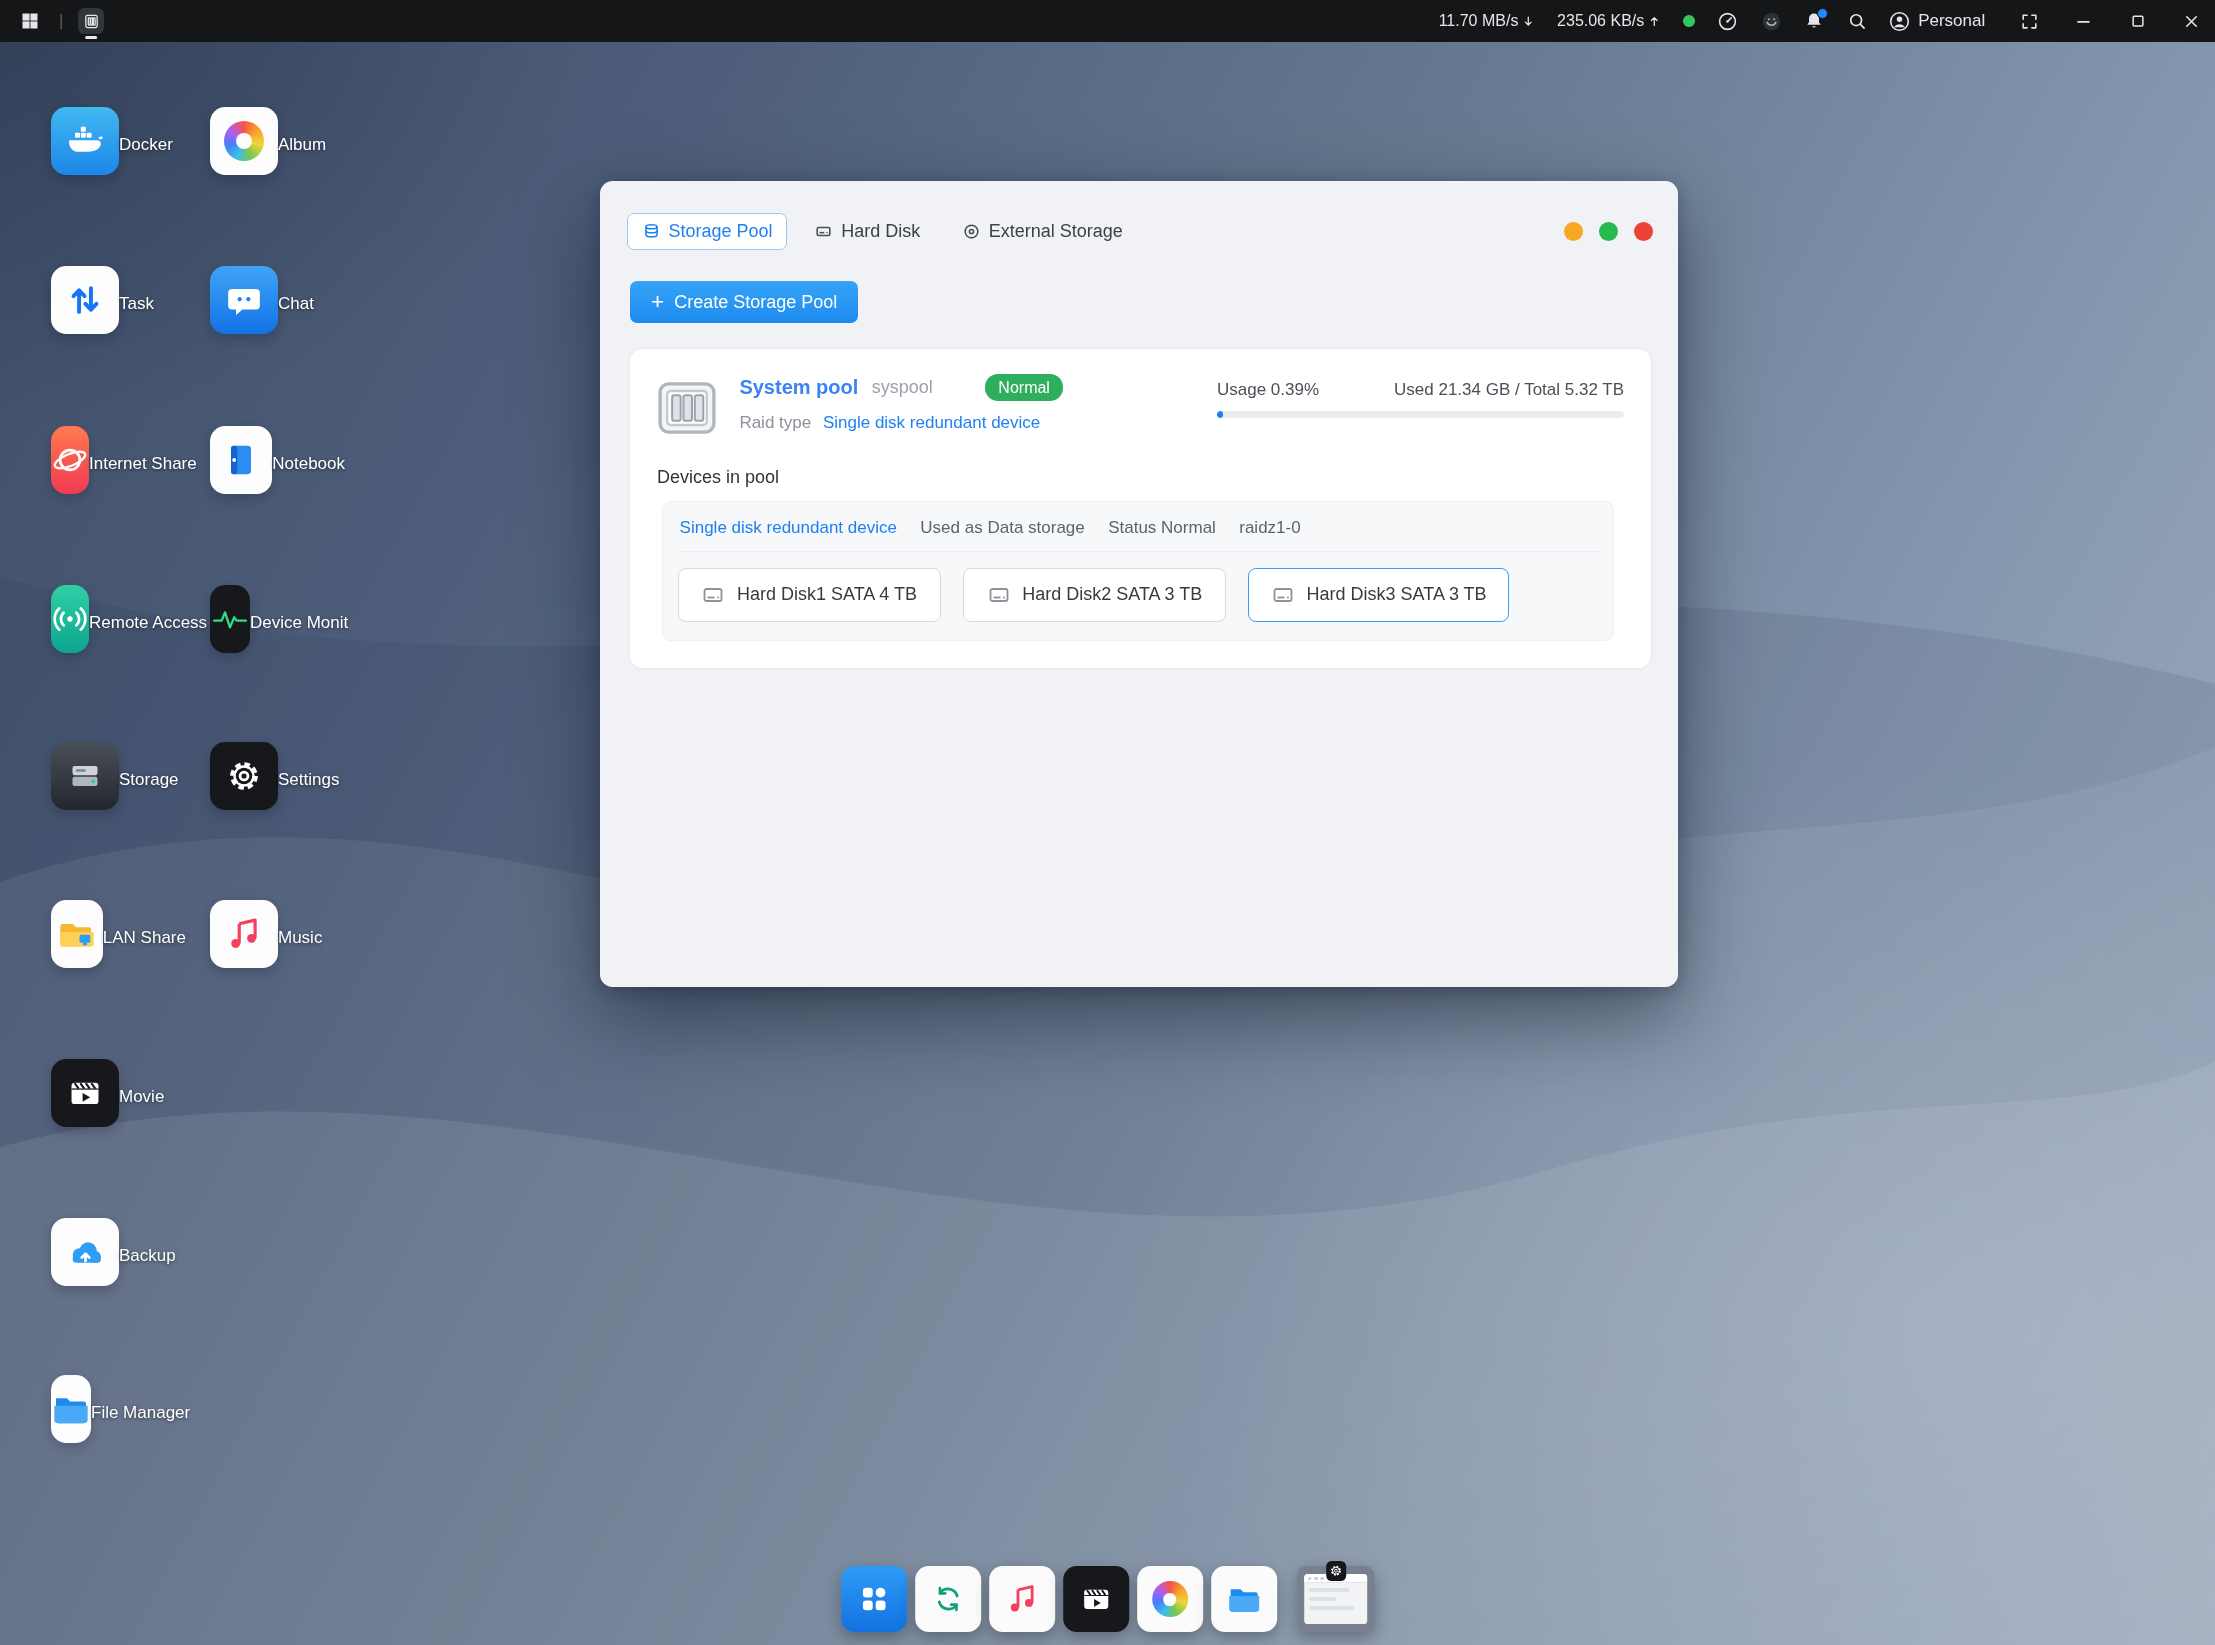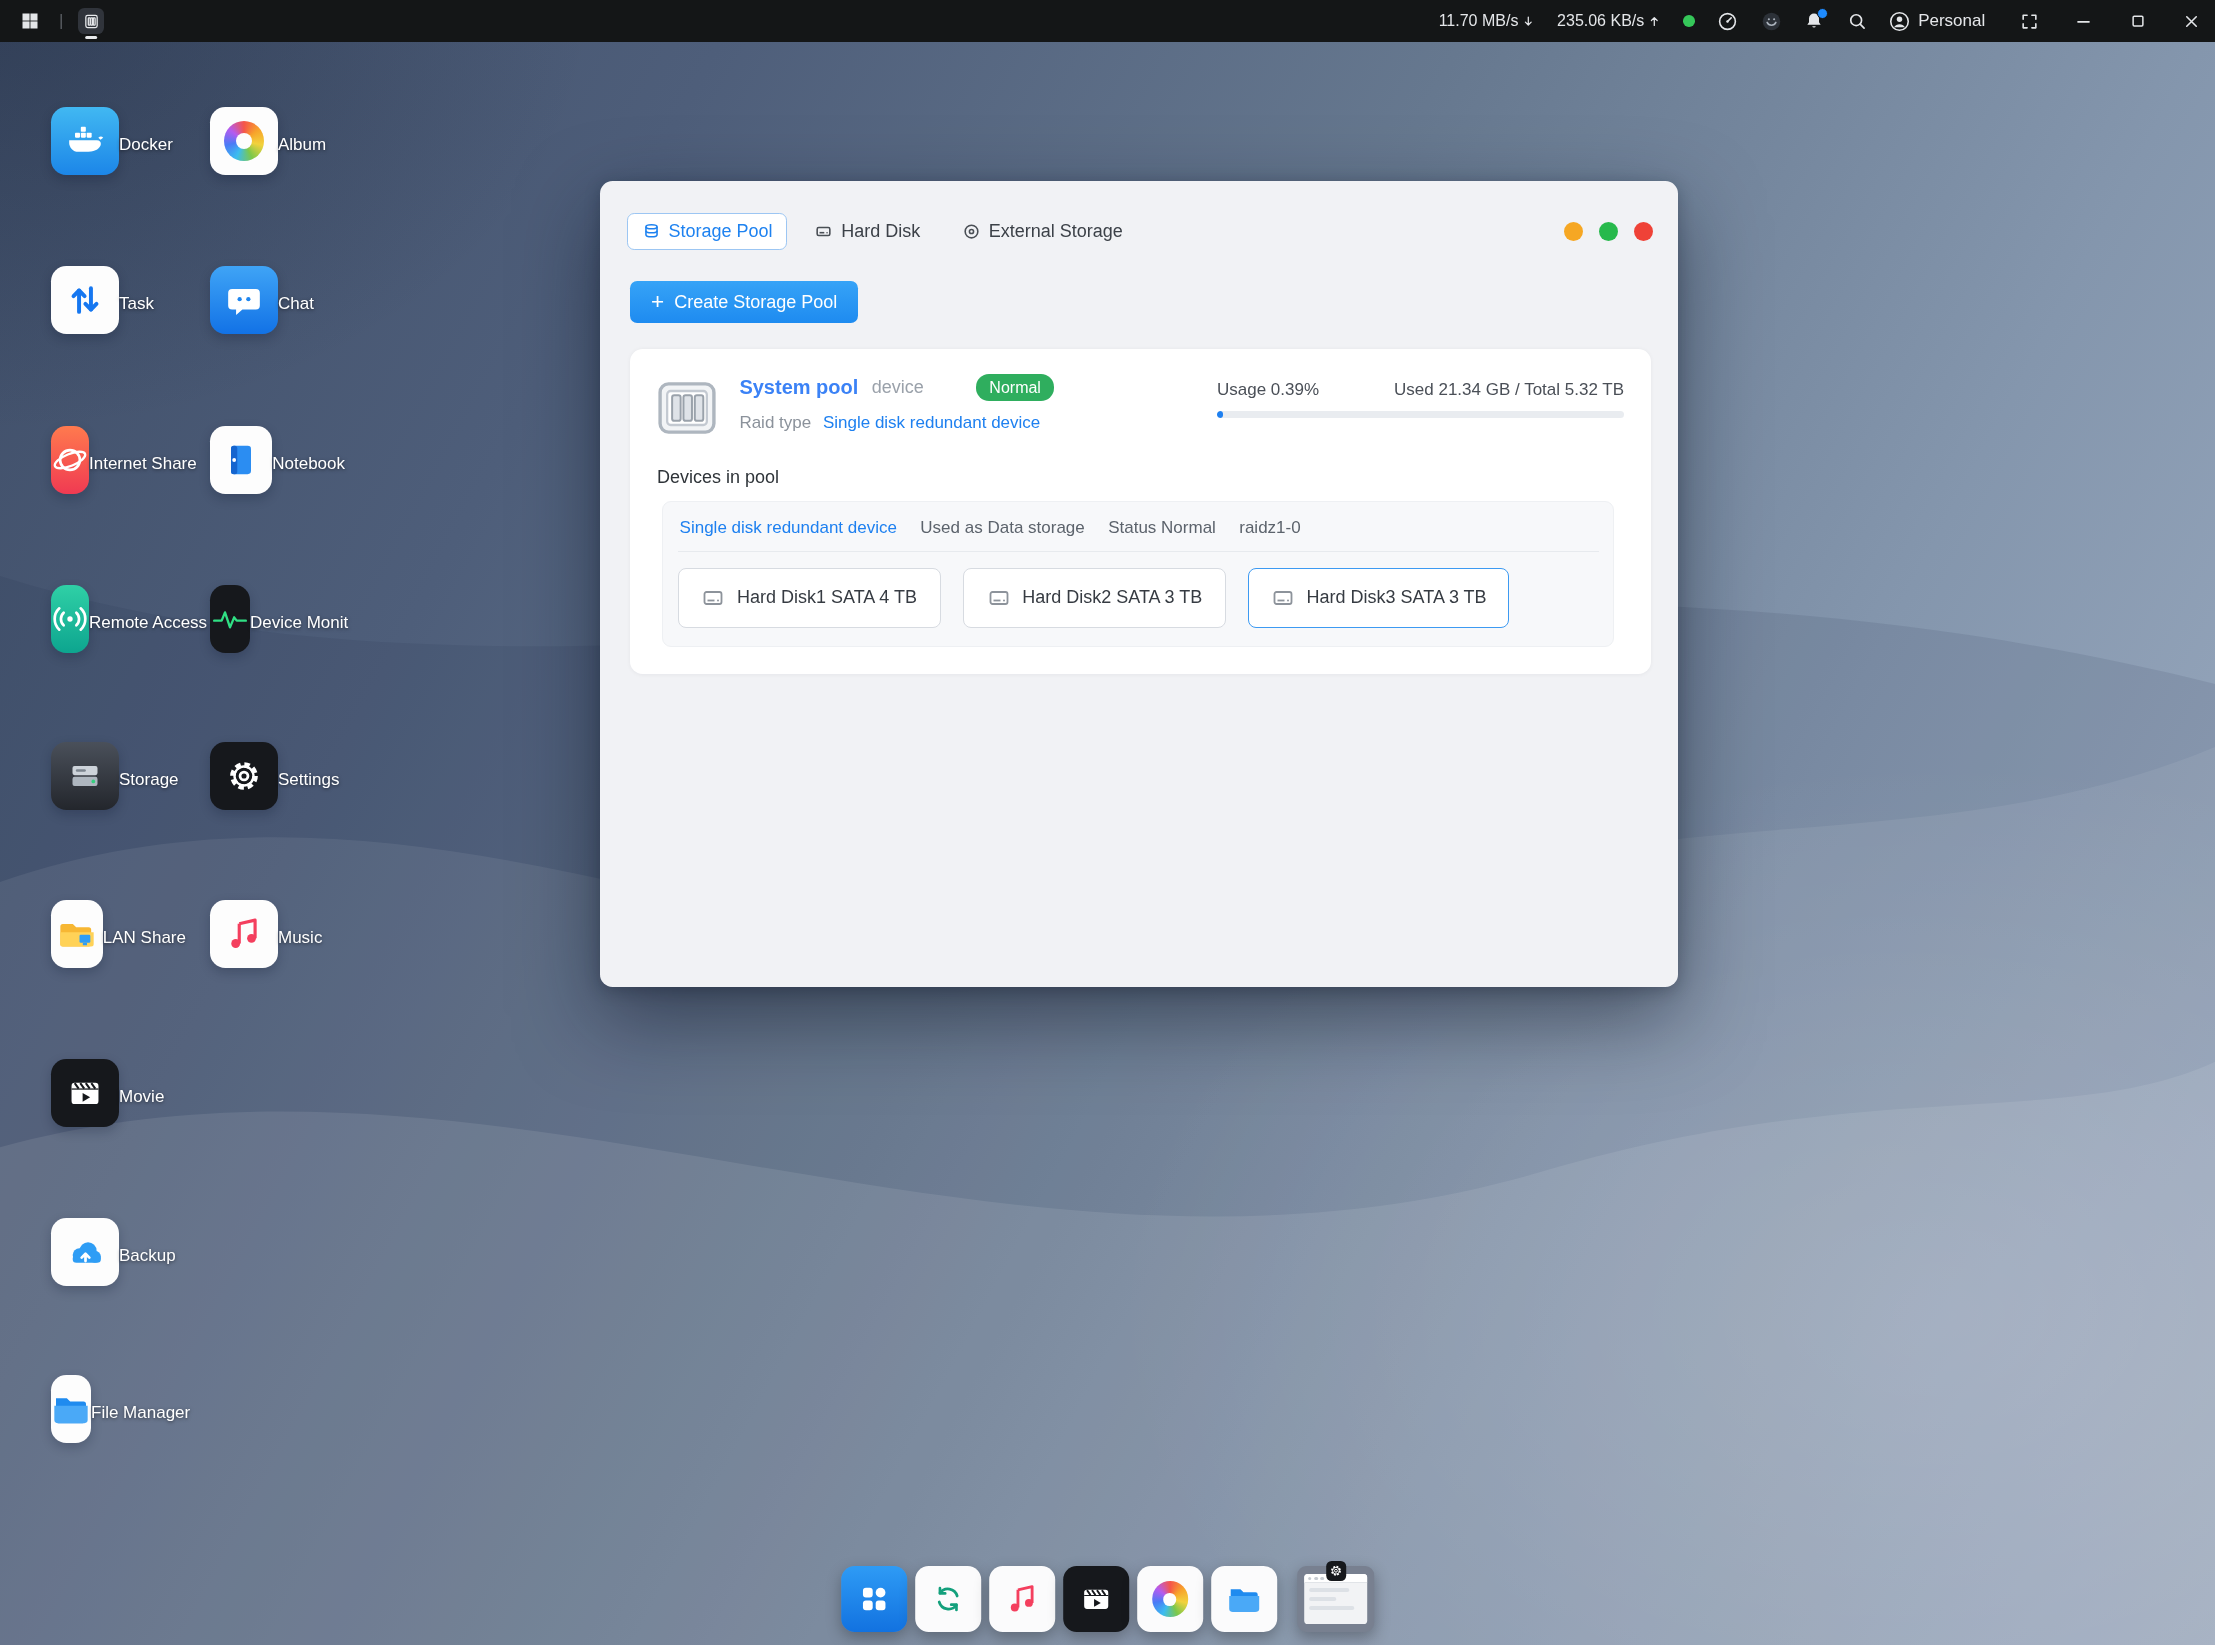--- a/index.html
+++ b/index.html
@@ -75,21 +75,21 @@
   .usage-block{margin-left:auto;width:407px;margin-top:5.4px;}
   .usage-row{display:flex;justify-content:space-between;font-size:17px;color:#4a4f57;}
   .progress{margin-top:11.7px;height:6.3px;background:#e9ecf0;border-radius:3.6px;overflow:hidden;}
   .fill{height:100%;width:1.5%;background:#1e80f0;border-radius:3.6px;}
 
   .devices-heading{margin:25px 0 0 3.6px;font-size:18px;color:#2f3439;}
   .group-panel{margin-top:12.6px;margin-left:9px;background:#f7f8fa;border:0.9px solid #eef0f3;border-radius:9px;padding:10.8px 14.4px 18px;width:921px;box-sizing:content-box;}
   .group-head{display:flex;gap:23.4px;font-size:17px;color:#5c636c;padding:5.4px 1.8px 12.6px;border-bottom:0.9px solid #e7eaee;}
   .g-raid{color:#1e80f0;cursor:pointer;}
   .disk-row{display:flex;gap:22.5px;margin-top:16px;}
-  .disk{display:flex;align-items:center;gap:11.7px;height:60px;padding:0 22.5px;background:#fff;border:0.9px solid #d7dbe1;border-radius:8px;font-size:18px;color:#363b42;cursor:pointer;font-family:inherit;}
+  .disk{display:flex;align-items:center;gap:11.7px;height:54px;padding:0 22.5px;background:#fff;border:0.9px solid #d7dbe1;border-radius:8px;font-size:18px;color:#363b42;cursor:pointer;font-family:inherit;}
   .disk.selected{border:1.8px solid #3d9af2;padding:0 21.6px;}
 
   
   .dock{position:absolute;left:50%;bottom:12.6px;transform:translateX(-50%);display:flex;align-items:center;gap:8px;z-index:30;}
   .dock-tile{width:66px;height:66px;border-radius:13.5px;background:#fbfbfc;box-shadow:0 5.4px 14.4px rgba(0,0,0,0.28);display:flex;align-items:center;justify-content:center;cursor:pointer;}
   .dock-tile.blue{background:linear-gradient(180deg,#2e9bf5,#1272e0);}
   .dock-tile.dark{background:#16181c;}
   .dock-preview{position:relative;margin-left:12.6px;width:77px;height:66px;border-radius:9px;background:#788090;box-shadow:0 5.4px 14.4px rgba(0,0,0,0.28);display:flex;align-items:center;justify-content:center;cursor:pointer;}
   .mini-win{width:63px;height:50px;background:#f2f3f5;border-radius:3.6px;overflow:hidden;position:relative;}
   .mini-bar{height:8px;background:#fff;border-bottom:0.9px solid #e1e4e8;display:flex;align-items:center;gap:2.7px;padding-left:3.6px;}
@@ -418,21 +418,21 @@
         <svg viewBox="0 0 48 48" width="68" height="68">
           <rect x="5" y="7" width="38" height="34" rx="6" fill="#f2f4f6" stroke="#aeb6bf" stroke-width="2.4"></rect>
           <rect x="10" y="12" width="28" height="24" rx="2.5" fill="#fff" stroke="#c3c9d1" stroke-width="1.6"></rect>
           <rect x="13.5" y="15" width="6" height="18" rx="1.5" fill="#dfe3e8" stroke="#9aa2ab" stroke-width="1.4"></rect>
           <rect x="21.5" y="15" width="6" height="18" rx="1.5" fill="#dfe3e8" stroke="#9aa2ab" stroke-width="1.4"></rect>
           <rect x="29.5" y="15" width="6" height="18" rx="1.5" fill="#dfe3e8" stroke="#9aa2ab" stroke-width="1.4"></rect>
         </svg>
         <div class="pool-titles">
           <div class="row1">
             <span class="pool-name">System pool</span>
-            <span class="pool-alias">device</span>
+            <span class="pool-alias">syspool</span>
             <span class="badge">Normal</span>
           </div>
           <div class="row2">
             <span class="raid-label">Raid type</span>
             <a class="raid-link">Single disk redundant device</a>
           </div>
         </div>
         <div class="usage-block">
           <div class="usage-row">
             <span>Usage 0.39%</span>

